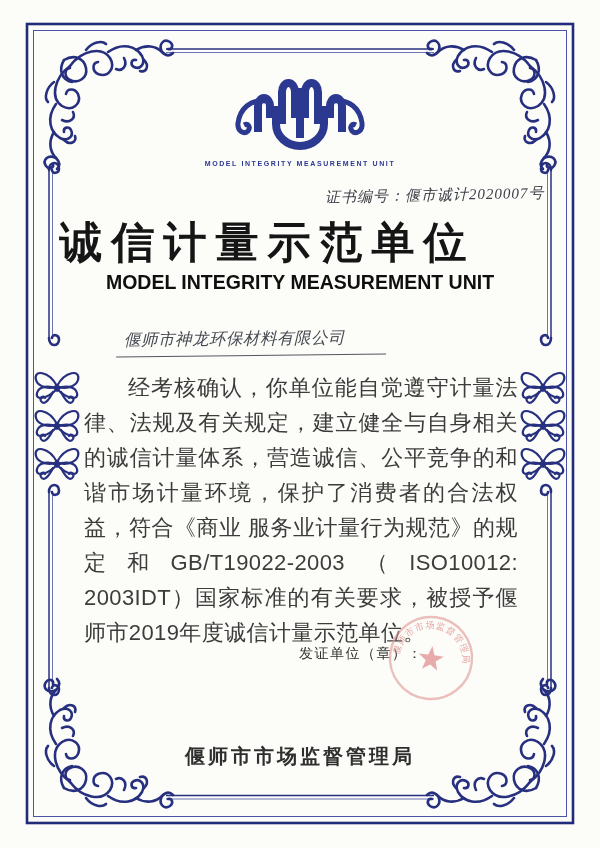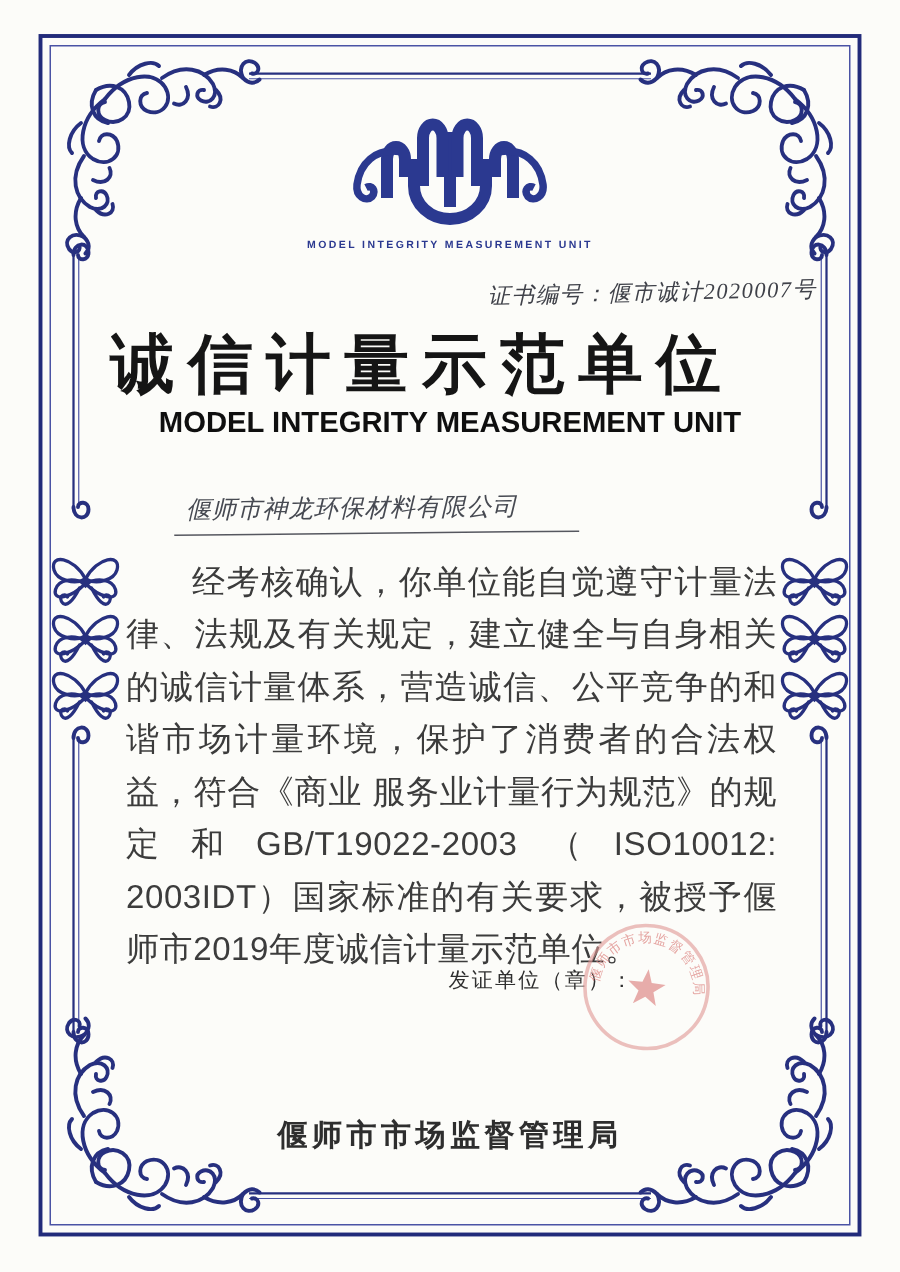--- a/index.html
+++ b/index.html
@@ -24,21 +24,21 @@
     font-size:7px;font-weight:bold;letter-spacing:1.6px;color:#2b3990;
   }
   .cert-no{
     position:absolute;top:186px;right:56px;
     font-family:"Liberation Serif",serif;font-style:italic;
     font-size:15px;color:#3f4149;transform:rotate(-1.2deg);letter-spacing:1px;
   }
   .title-zh{
     position:absolute;left:0;top:214px;width:535px;text-align:center;
     font-family:"Liberation Serif",serif;font-weight:bold;
-    font-size:43px;letter-spacing:9px;color:#151515;white-space:nowrap;margin-left:14px;
+    font-size:43px;letter-spacing:9px;color:#151515;white-space:nowrap;
   }
   .title-en{
     position:absolute;left:0;top:271px;width:600px;text-align:center;
     font-weight:bold;font-size:19.5px;color:#0f0f0f;letter-spacing:0px;white-space:nowrap;
   }
   .recipient{
     position:absolute;left:116px;top:328px;width:262px;height:27px;
     border-bottom:1.5px solid #55575f;
     font-family:"Liberation Serif",serif;font-style:italic;
     font-size:16.5px;color:#474a52;transform:rotate(-.6deg);

